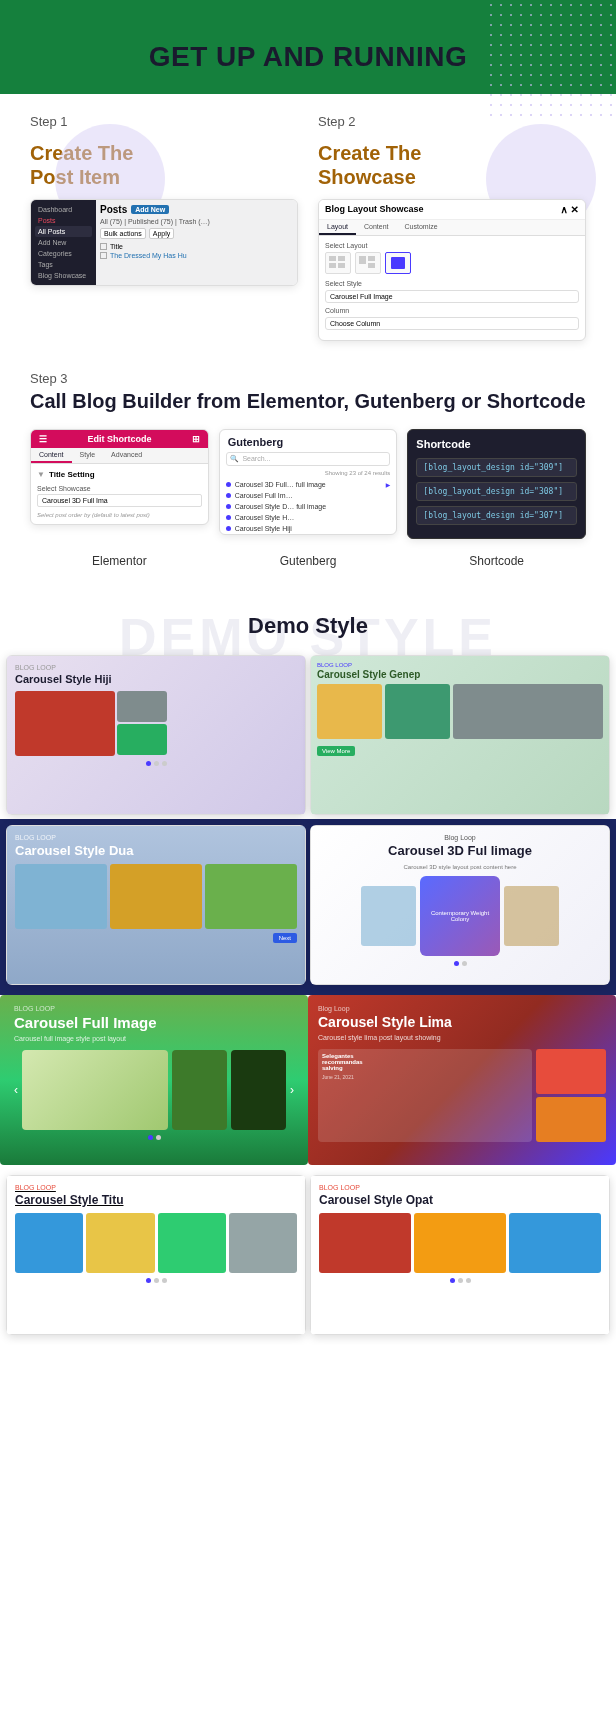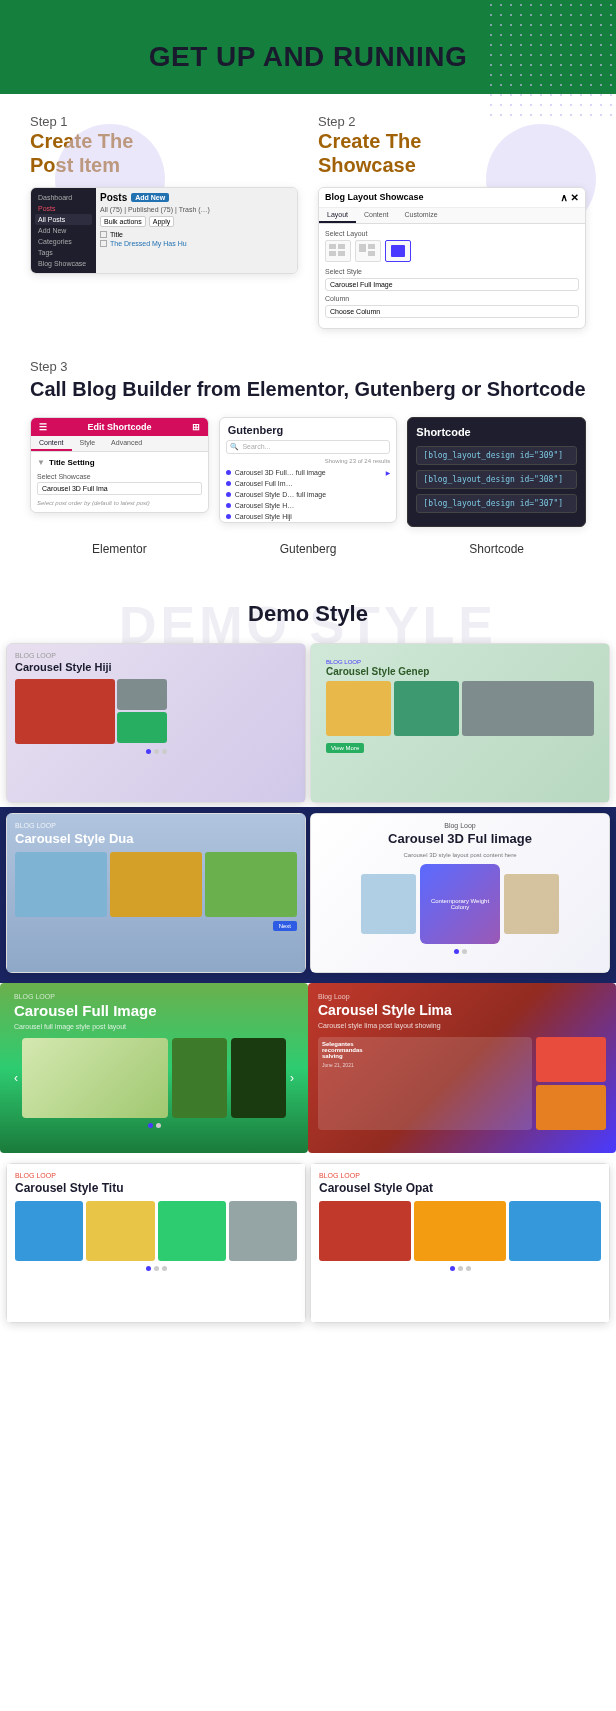--- a/index.html
+++ b/index.html
@@ -43,21 +43,21 @@
       display: flex;
       gap: 20px;
       align-items: flex-start;
     }
     .step-block {
       flex: 1;
     }
     .step-label {
       font-size: 13px;
       color: #555;
-      margin-bottom: 0;
+      margin-bottom: 12px;
     }
     .step-title {
       font-size: 20px;
       font-weight: 900;
       color: #a16207;
       line-height: 1.2;
       margin-bottom: 10px;
     }
     .step-circle-bg {
       position: absolute;
@@ -429,21 +429,21 @@
       margin-top: 5px;
     }
     .dot { width: 5px; height: 5px; border-radius: 50%; background: #ccc; }
     .dot.active { background: #4a3aff; }
 
     
     .card-genep {
       background: linear-gradient(135deg, #d0e8d8 0%, #b8d8c0 100%);
       border: 1px solid #ddd;
     }
-    .card-genep .card-inner { padding: 15px; }
+    .card-genep .card-inner { padding: 6px; }
     .card-genep .card-tag { font-size: 6px; color: #4a3aff; text-transform: uppercase; margin-bottom: 1px; }
     .card-genep .card-title { font-size: 10px; font-weight: 900; color: #2d5a27; margin-bottom: 4px; }
     .genep-img-row { display: flex; gap: 3px; }
     .genep-img {
       width: 65px; height: 55px;
       border-radius: 3px;
       background: #e8b84b;
     }
     .genep-img:nth-child(2) { background: #3d9970; }
     .genep-right { flex: 1; }
@@ -556,21 +556,21 @@
     }
     .lima-right { width: 70px; }
     .lima-right-img { width: 70px; height: 45px; border-radius: 3px; background: #e74c3c; margin-bottom: 3px; }
     .lima-right-img2 { width: 70px; height: 45px; border-radius: 3px; background: #e67e22; }
 
     
     .card-titu {
       background: #fff;
       border: 1px solid #ddd;
     }
-    .card-titu .card-inner { padding: 8px; }
+    .card-titu .card-inner { padding: 8px; text-decoration: underline; }
     .card-titu .card-tag { font-size: 7px; color: #e74c3c; text-transform: uppercase; margin-bottom: 2px; }
     .card-titu .card-title { font-size: 12px; font-weight: 900; color: #1a1a2e; margin-bottom: 6px; }
     .titu-imgs { display: flex; gap: 3px; }
     .titu-img { flex: 1; height: 60px; border-radius: 3px; }
     .titu-img:nth-child(1) { background: #3498db; }
     .titu-img:nth-child(2) { background: #e8c547; }
     .titu-img:nth-child(3) { background: #2ecc71; }
     .titu-img:nth-child(4) { background: #95a5a6; }
 
     

